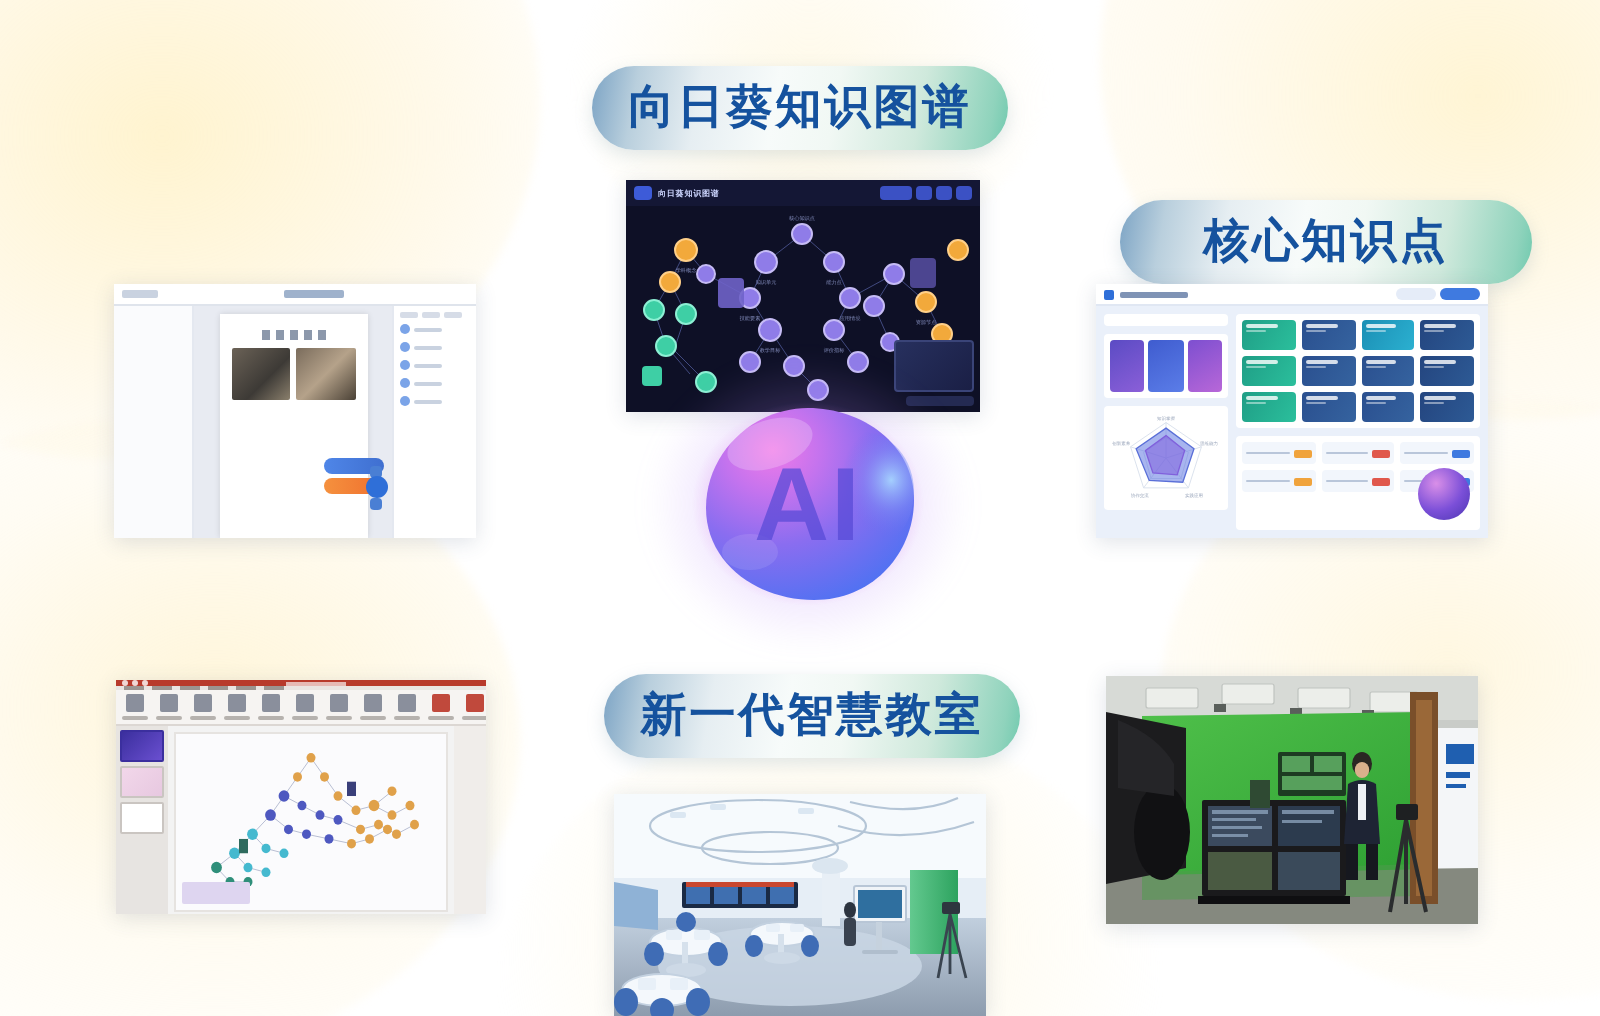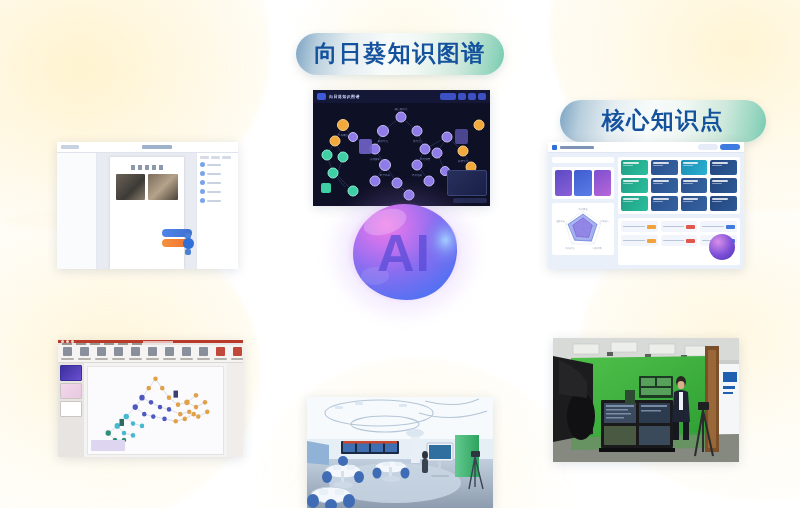--- a/index.html
+++ b/index.html
@@ -703,20 +703,23 @@
             </g>
           </svg>
           <span class="pp-legend"></span>
         </div>
         <div class="pp-right"></div>
       </div>
 
     </div>
   </div>
 
+  <div class="pill pill-class">
+    <span class="pill-txt">新一代智慧教室</span>
+  </div>
 
   <div class="card card-class">
     <div class="cl">
       <svg viewBox="0 0 186 111" preserveAspectRatio="none">
         <defs>
           <linearGradient id="flr" x1="0" y1="0" x2="0" y2="1">
             <stop offset="0" stop-color="#c3d1e0"></stop>
               <stop offset="1" stop-color="#8d9cae"></stop>
           </linearGradient>
           <linearGradient id="grn" x1="0" y1="0" x2="1" y2="0">

